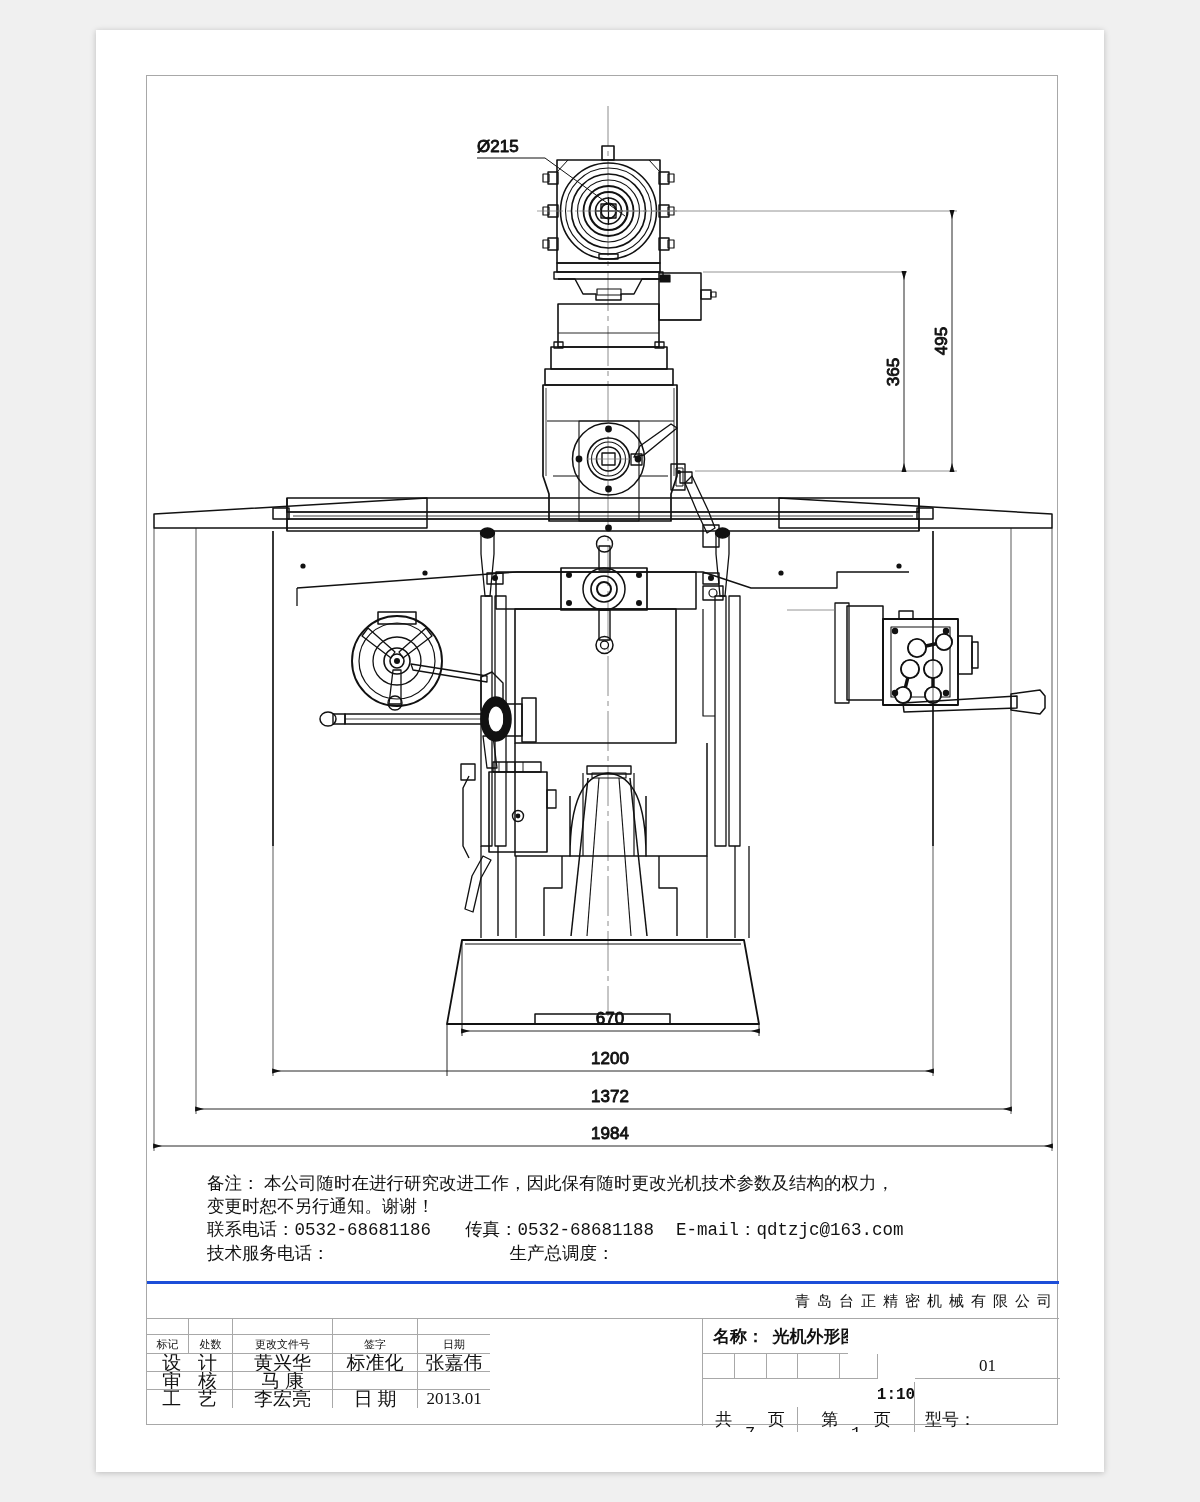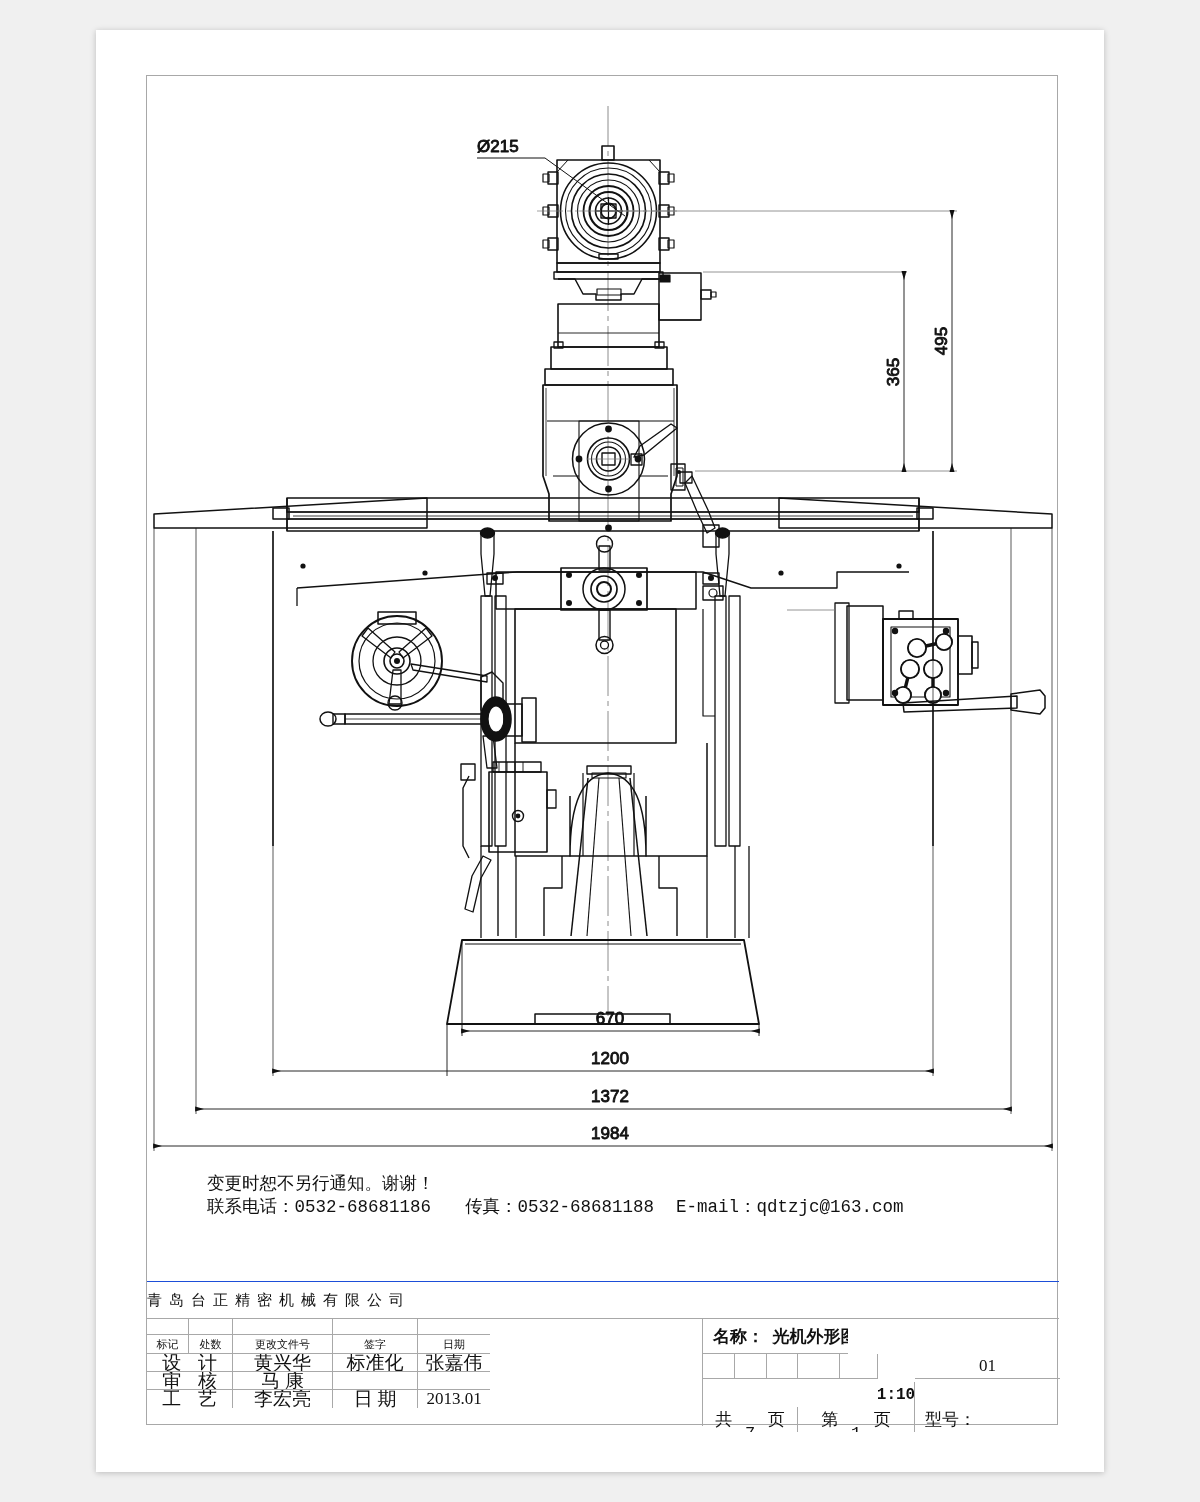--- a/index.html
+++ b/index.html
@@ -32,22 +32,22 @@
     font-family:"Liberation Serif","DejaVu Serif",serif;
     font-size:17.5px;color:#111;line-height:1.32;white-space:nowrap;
   }
   .cn{font-family:"Liberation Serif","DejaVu Serif",serif;font-weight:normal;}
   .gap1{display:inline-block;width:34px;}
   .gap2{display:inline-block;width:22px;}
   .gap3{display:inline-block;width:180px;}
   
   #company-band{
     position:absolute;left:0;top:1205px;width:912px;height:38px;
-    border-top:1px solid #1d4ed8;border-bottom:1px solid #a8a8a8;
-    display:flex;align-items:center;justify-content:flex-start;box-sizing:border-box;
+    border-top:3px solid #1d4ed8;border-bottom:1px solid #a8a8a8;
+    display:flex;align-items:center;justify-content:flex-end;box-sizing:border-box;
   }
   #company-band span{
     font-family:"Liberation Serif","DejaVu Serif",serif;
     font-size:15px;letter-spacing:7px;color:#111;
   }
   
   #titleblock{
     position:absolute;left:0;top:1243px;width:912px;height:107px;
     display:flex;
   }
@@ -417,23 +417,27 @@
           <line x1="49" y1="1033" x2="864" y2="1033" marker-start="url(#arS)" marker-end="url(#ar)"></line>
           <text class="dimtxt" x="463" y="1026" text-anchor="middle" font-family="'Liberation Sans',sans-serif" font-size="19">1372</text>
 
           <line x1="7" y1="1070" x2="905" y2="1070" marker-start="url(#arS)" marker-end="url(#ar)"></line>
           <text class="dimtxt" x="463" y="1063" text-anchor="middle" font-family="'Liberation Sans',sans-serif" font-size="19">1984</text>
         </g>
       </g>
     </svg>
 
     <div id="notes">
+      <div class="nline">备注： 本公司随时在进行研究改进工作，因此保有随时更改光机技术参数及结构的权力，</div>
       <div class="nline">变更时恕不另行通知。谢谢！</div>
       <div class="nline">
         <span class="cn">联系电话：</span><span class="mono">0532-68681186</span><span class="gap1"></span><span class="cn">传真：</span><span class="mono">0532-68681188</span><span class="gap2"></span><span class="mono">E-mail：</span><span class="mono">qdtzjc@163.com</span>
+      </div>
+      <div class="nline">
+        <span class="cn">技术服务电话：</span><span class="gap3"></span><span class="cn">生产总调度：</span>
       </div>
     </div>
 
     <div id="company-band">
       <span>青岛台正精密机械有限公司</span>
     </div>
 
     <div id="titleblock">
 
       <div id="tb-left">

